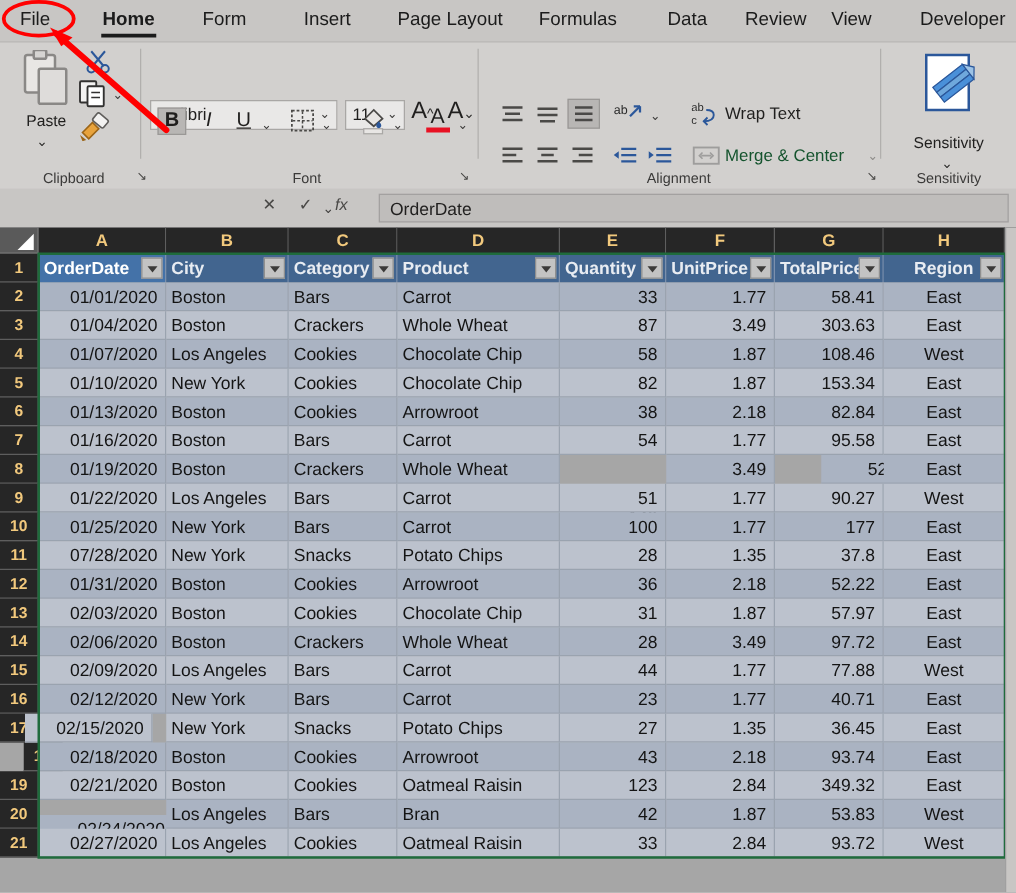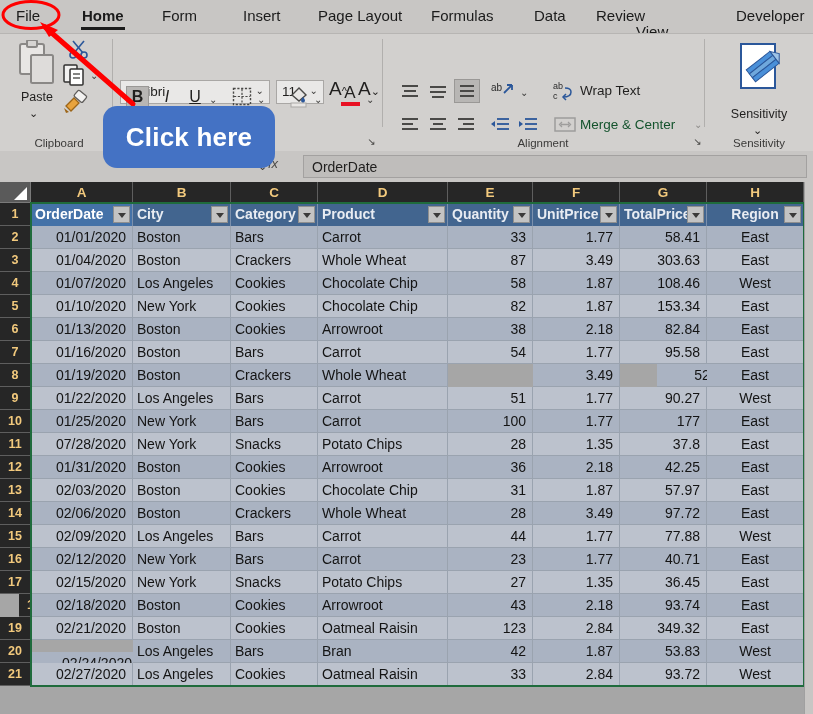--- a/index.html
+++ b/index.html
@@ -235,21 +235,21 @@
 
   <div class="tabstrip" id="tabstrip">
       <div class="tab" style="left: 10px;"><span>File</span></div>
       <div class="tab active" style="left: 76px;"><span>Home</span></div>
       <div class="tab" style="left: 156px;"><span>Form</span></div>
       <div class="tab" style="left: 237px;"><span>Insert</span></div>
       <div class="tab" style="left: 312px;"><span>Page Layout</span></div>
       <div class="tab" style="left: 425px;"><span>Formulas</span></div>
       <div class="tab" style="left: 528px;"><span>Data</span></div>
       <div class="tab" style="left: 590px;"><span>Review</span></div>
-      <div class="tab" style="left: 630px; margin-top: 16px;"><span>View</span></div>
+      <div class="tab" style="left: 659px;"><span>View</span></div>
       <div class="tab" style="left: 730px;"><span>Developer</span></div>
     </div>
 
   <div class="ribbon">
 
     <div class="paste-big">
       <svg width="46" height="52" viewBox="0 0 46 52">
         <rect x="6" y="4" width="24" height="30" rx="2" fill="#e8e6e4" stroke="#8a8886" stroke-width="2"></rect>
         <rect x="13" y="0" width="10" height="7" rx="1.5" fill="#d6d4d2" stroke="#8a8886" stroke-width="2"></rect>
         <rect x="17" y="15" width="22" height="28" rx="1.5" fill="#dedcda" stroke="#8a8886" stroke-width="2"></rect>
@@ -595,21 +595,21 @@
         <div class="cell row-b num" style="left: 448px; width: 85px; top: 251px;">28</div>
         <div class="cell row-b num" style="left: 533px; width: 87px; top: 251px;">1.35</div>
         <div class="cell row-b num" style="left: 620px; width: 87px; top: 251px;">37.8</div>
         <div class="cell row-b ctr" style="left: 707px; width: 97px; top: 251px;">East</div>
         <div class="cell row-a num" style="left: 31px; width: 102px; top: 274px;">01/31/2020</div>
         <div class="cell row-a" style="left: 133px; width: 98px; top: 274px;">Boston</div>
         <div class="cell row-a" style="left: 231px; width: 87px; top: 274px;">Cookies</div>
         <div class="cell row-a" style="left: 318px; width: 130px; top: 274px;">Arrowroot</div>
         <div class="cell row-a num" style="left: 448px; width: 85px; top: 274px;">36</div>
         <div class="cell row-a num" style="left: 533px; width: 87px; top: 274px;">2.18</div>
-        <div class="cell row-a num" style="left: 620px; width: 87px; top: 274px;">42.25</div>
+        <div class="cell row-a num" style="left: 620px; width: 87px; top: 274px;">52.22</div>
         <div class="cell row-a ctr" style="left: 707px; width: 97px; top: 274px;">East</div>
         <div class="cell row-b num" style="left: 31px; width: 102px; top: 297px;">02/03/2020</div>
         <div class="cell row-b" style="left: 133px; width: 98px; top: 297px;">Boston</div>
         <div class="cell row-b" style="left: 231px; width: 87px; top: 297px;">Cookies</div>
         <div class="cell row-b" style="left: 318px; width: 130px; top: 297px;">Chocolate Chip</div>
         <div class="cell row-b num" style="left: 448px; width: 85px; top: 297px;">31</div>
         <div class="cell row-b num" style="left: 533px; width: 87px; top: 297px;">1.87</div>
         <div class="cell row-b num" style="left: 620px; width: 87px; top: 297px;">57.97</div>
         <div class="cell row-b ctr" style="left: 707px; width: 97px; top: 297px;">East</div>
         <div class="cell row-a num" style="left: 31px; width: 102px; top: 320px;">02/06/2020</div>
@@ -629,21 +629,21 @@
         <div class="cell row-b num" style="left: 620px; width: 87px; top: 343px;">77.88</div>
         <div class="cell row-b ctr" style="left: 707px; width: 97px; top: 343px;">West</div>
         <div class="cell row-a num" style="left: 31px; width: 102px; top: 366px;">02/12/2020</div>
         <div class="cell row-a" style="left: 133px; width: 98px; top: 366px;">New York</div>
         <div class="cell row-a" style="left: 231px; width: 87px; top: 366px;">Bars</div>
         <div class="cell row-a" style="left: 318px; width: 130px; top: 366px;">Carrot</div>
         <div class="cell row-a num" style="left: 448px; width: 85px; top: 366px;">23</div>
         <div class="cell row-a num" style="left: 533px; width: 87px; top: 366px;">1.77</div>
         <div class="cell row-a num" style="left: 620px; width: 87px; top: 366px;">40.71</div>
         <div class="cell row-a ctr" style="left: 707px; width: 97px; top: 366px;">East</div>
-        <div class="cell row-b num" style="left: 31px; width: 102px; top: 389px;">02/15/2020</div>
+        <div class="cell row-b num" style="left: 20px; width: 102px; top: 389px;">02/15/2020</div>
         <div class="cell row-b" style="left: 133px; width: 98px; top: 389px;">New York</div>
         <div class="cell row-b" style="left: 231px; width: 87px; top: 389px;">Snacks</div>
         <div class="cell row-b" style="left: 318px; width: 130px; top: 389px;">Potato Chips</div>
         <div class="cell row-b num" style="left: 448px; width: 85px; top: 389px;">27</div>
         <div class="cell row-b num" style="left: 533px; width: 87px; top: 389px;">1.35</div>
         <div class="cell row-b num" style="left: 620px; width: 87px; top: 389px;">36.45</div>
         <div class="cell row-b ctr" style="left: 707px; width: 97px; top: 389px;">East</div>
         <div class="cell row-a num" style="left: 31px; width: 102px; top: 412px;">02/18/2020</div>
         <div class="cell row-a" style="left: 133px; width: 98px; top: 412px;">Boston</div>
         <div class="cell row-a" style="left: 231px; width: 87px; top: 412px;">Cookies</div>
@@ -679,17 +679,14 @@
       </div>
     <div class="tbl-outline" id="tbl-outline" style="left: 30px; top: 20px; width: 775px; height: 485px;"></div>
     <div class="vscroll-edge"></div>
   </div>
 
   <svg class="annot-svg">
     <ellipse id="hl-ellipse" cx="31" cy="15" rx="28" ry="13.5" fill="none" stroke-width="3" stroke="#ff0000"></ellipse>
     <line id="arrow-line" x1="133" y1="104" x2="45" y2="27" stroke-width="5" stroke-linecap="round" stroke="#ff0000"></line>
     <polygon id="arrow-head" points="40,22 58,30 49,37" fill="#ff0000"></polygon>
   </svg>
-  <div class="callout" style="background: rgb(68, 114, 196);">
-    <span>Click here</span>
-  </div>
 
 </div>
 
 </body></html>

